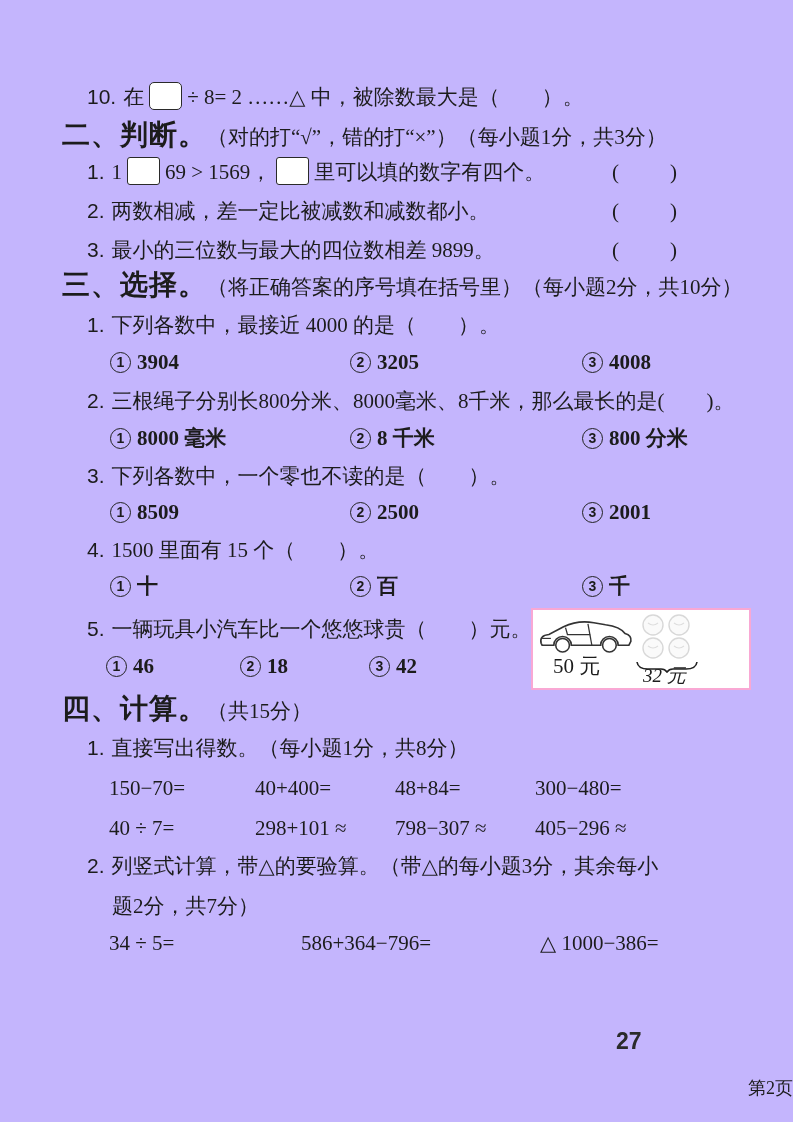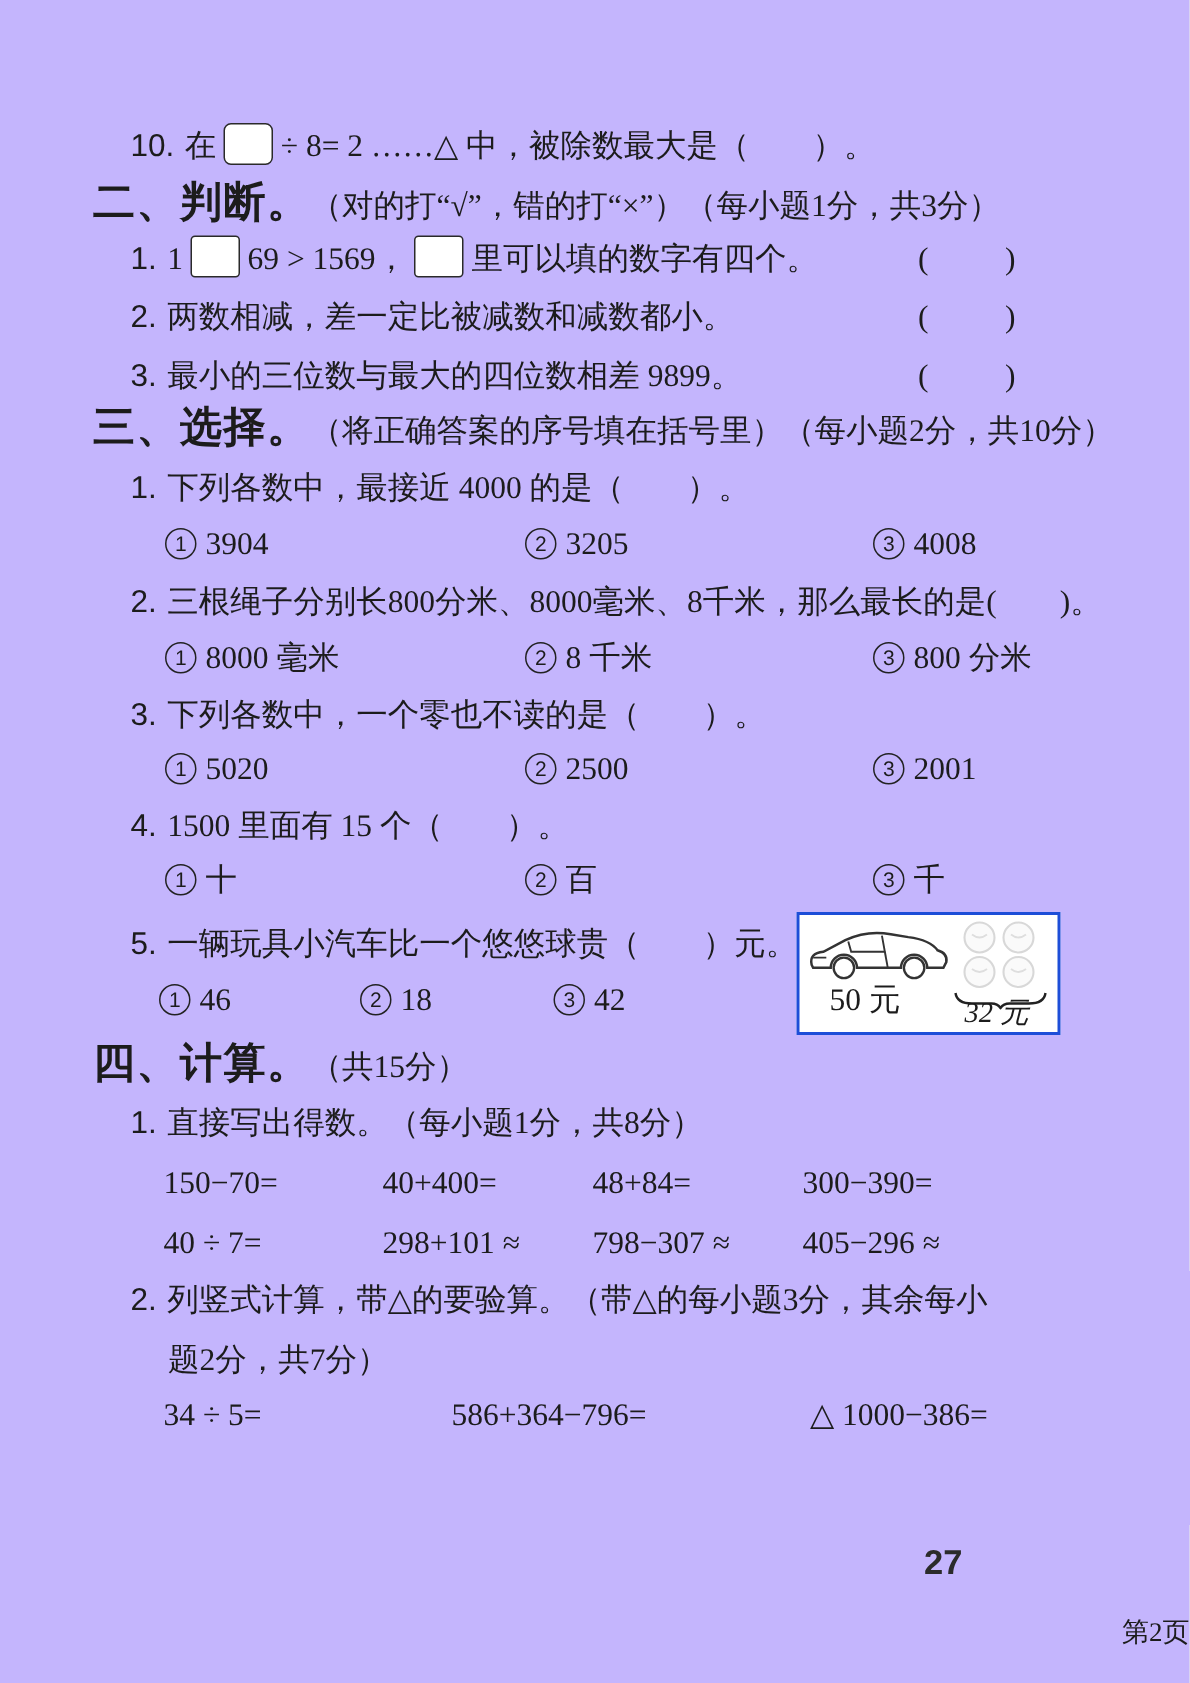--- a/index.html
+++ b/index.html
@@ -24,33 +24,33 @@
     display:inline-block; width:31px; height:26px;
     border:1.6px solid #2a2a2a; border-radius:5px;
     vertical-align:-6px; margin:0 5px;
     background:#fff;
   }
   .sq { border-radius:3px; }
   .jans {
     position:absolute; left:525px; top:0;
     white-space:pre; letter-spacing:1px;
   }
-  .opt { display:inline-block; }
+  .opt { display:inline-block;font-weight:bold; }
   .circ {
     display:inline-block; width:19px; height:19px; line-height:19px;
     border:1.5px solid #222; border-radius:50%;
     text-align:center; font-size:14px; margin-right:6px;
     vertical-align:2px;
     font-family:"Liberation Sans","DejaVu Sans",sans-serif;
   }
   .calccol { display:inline-block; }
   .figbox {
     position:absolute; left:531px; top:608px;
     width:172px; height:78px;
-    border:2px solid #1d4ed8; background:#fff;
+    border:2px solid #f9a8d4; background:#fff;padding-left:44px;
   }
   .figbox .car-svg   { position:absolute; left:4px;  top:5px; }
   .figbox .price-car { position:absolute; left:20px; top:44px; font-size:21px; line-height:24px; }
   .figbox .yoyo-svg  { position:absolute; left:104px; top:3px; }
   .figbox .brace-svg { position:absolute; left:102px; top:51px; }
   .figbox .price-yoyo{ position:absolute; left:110px; top:55px; font-size:19px; line-height:21px;font-style:italic; }
   .corner-num {
     position:absolute; left:616px; top:1028px;
     font-family:"Liberation Sans","DejaVu Sans",sans-serif;
     font-weight:700; font-size:23px; color:#2b2b2b;
@@ -103,21 +103,21 @@
     <span class="qn">2.</span><span>三根绳子分别长800分米、8000毫米、8千米，那么最长的是(　　)。</span>
   </div>
   <div class="line" style="top:423px;left:110px">
     <span class="opt" style="width:240px"><span class="circ">1</span><span>8000 毫米</span></span><span class="opt" style="width:232px"><span class="circ">2</span><span>8 千米</span></span><span class="opt"><span class="circ">3</span><span>800 分米</span></span>
   </div>
 
   <div class="line" style="top:461px;left:87px">
     <span class="qn">3.</span><span>下列各数中，一个零也不读的是（　　）。</span>
   </div>
   <div class="line" style="top:497px;left:110px">
-    <span class="opt" style="width:240px"><span class="circ">1</span><span>5020</span></span><span class="opt" style="width:232px"><span class="circ">2</span><span>2500</span></span><span class="opt"><span class="circ">3</span><span>2001</span></span>
+    <span class="opt" style="width:240px"><span class="circ">1</span><span>8509</span></span><span class="opt" style="width:232px"><span class="circ">2</span><span>2500</span></span><span class="opt"><span class="circ">3</span><span>2001</span></span>
   </div>
 
   <div class="line" style="top:535px;left:87px">
     <span class="qn">4.</span><span>1500 里面有 15 个（　　）。</span>
   </div>
   <div class="line" style="top:571px;left:110px">
     <span class="opt" style="width:240px"><span class="circ">1</span><span>十</span></span><span class="opt" style="width:232px"><span class="circ">2</span><span>百</span></span><span class="opt"><span class="circ">3</span><span>千</span></span>
   </div>
 
   <div class="line" style="top:614px;left:87px">
@@ -152,21 +152,21 @@
 
   <div class="line" style="top:694px;left:62px">
     <span class="sec-strong">四、计算。</span><span class="sec-rest">（共15分）</span>
   </div>
 
   <div class="line" style="top:733px;left:87px">
     <span class="qn">1.</span><span>直接写出得数。（每小题1分，共8分）</span>
   </div>
 
   <div class="line" style="top:773px;left:109px">
-    <span class="calccol" style="width:146px">150−70=</span><span class="calccol" style="width:140px">40+400=</span><span class="calccol" style="width:140px">48+84=</span><span class="calccol">300−390=</span>
+    <span class="calccol" style="width:146px">150−70=</span><span class="calccol" style="width:140px">40+400=</span><span class="calccol" style="width:140px">48+84=</span><span class="calccol">300−480=</span>
   </div>
 
   <div class="line" style="top:813px;left:109px">
     <span class="calccol" style="width:146px">40 ÷ 7=</span><span class="calccol" style="width:140px">298+101 ≈</span><span class="calccol" style="width:140px">798−307 ≈</span><span class="calccol">405−296 ≈</span>
   </div>
 
   <div class="line" style="top:851px;left:87px">
     <span class="qn">2.</span><span>列竖式计算，带△的要验算。（带△的每小题3分，其余每小</span>
   </div>
   <div class="line" style="top:891px;left:112px">

